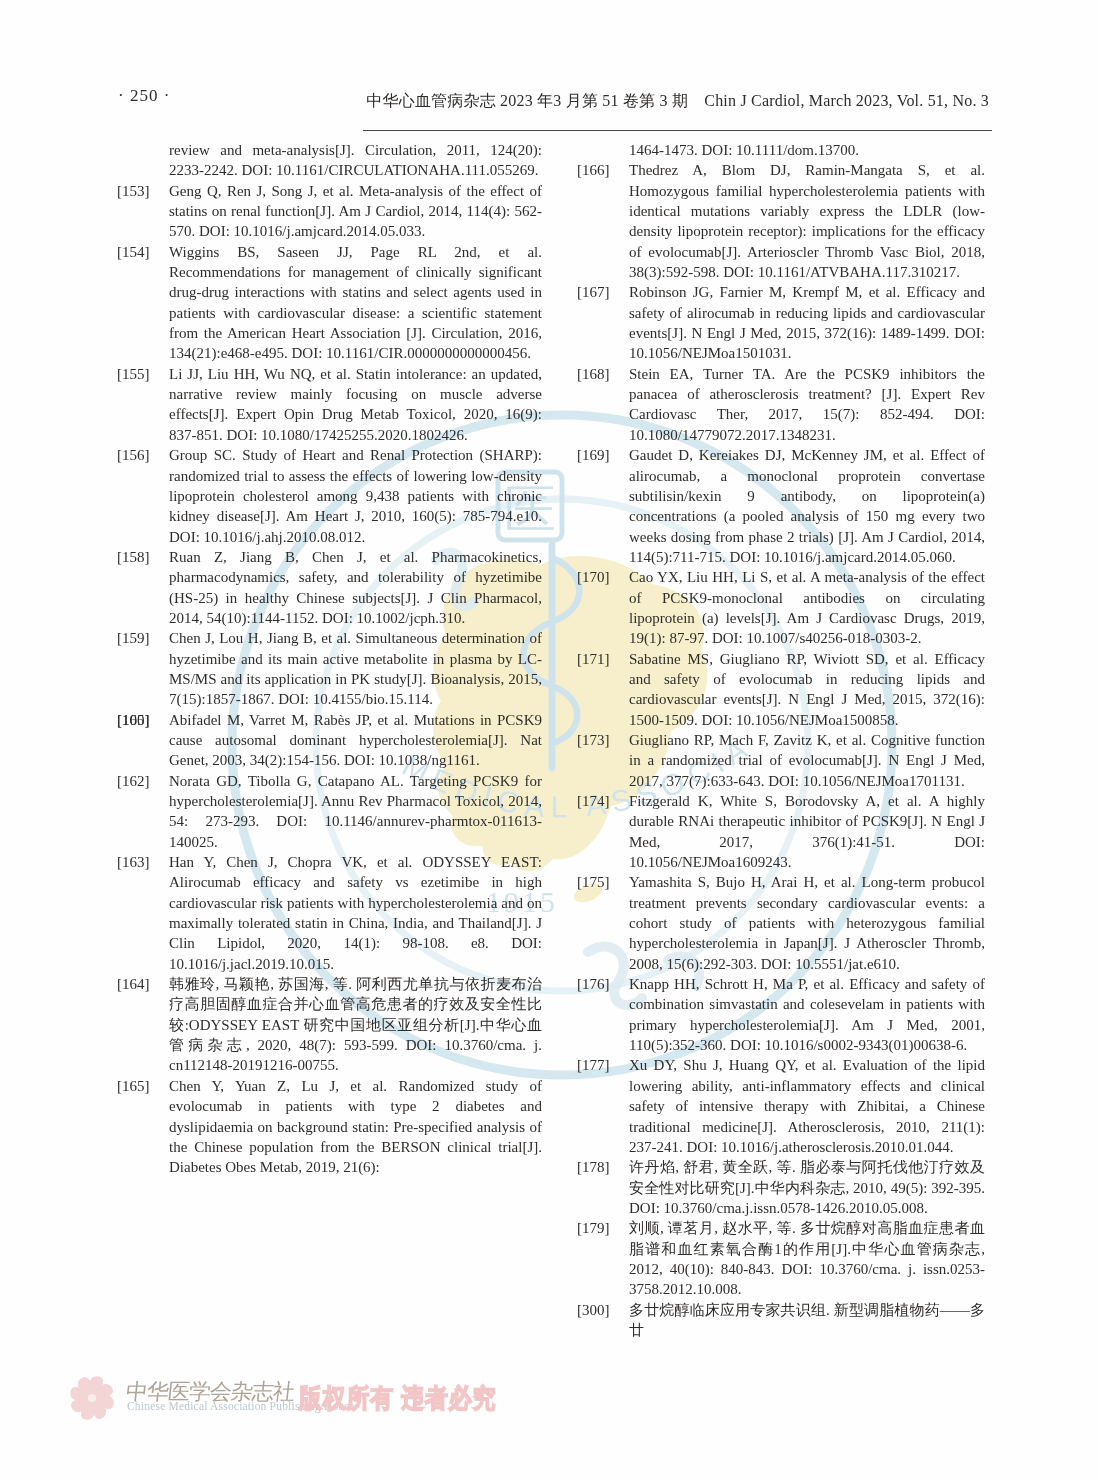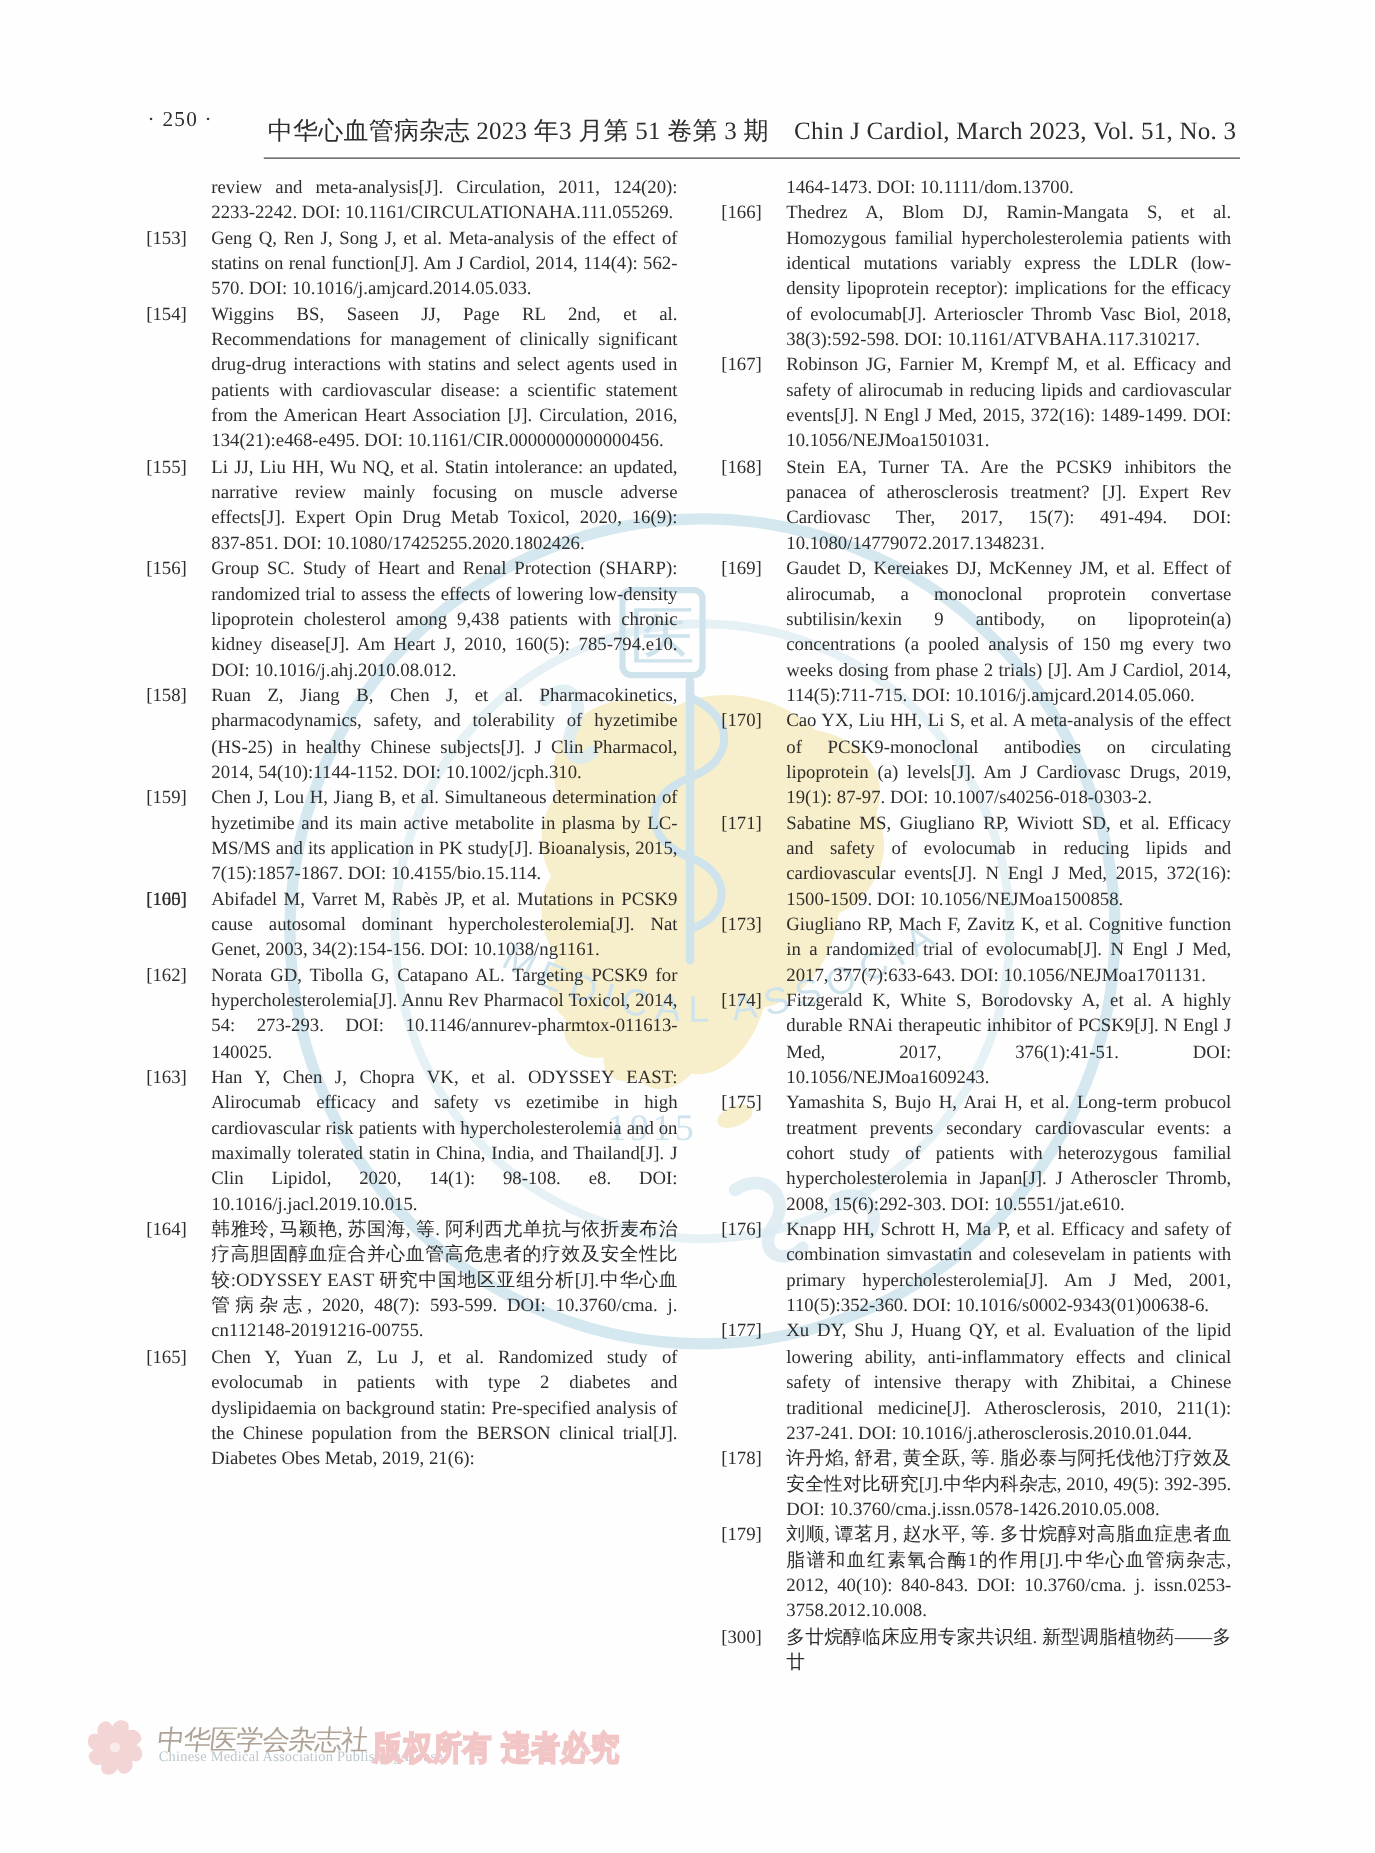--- a/index.html
+++ b/index.html
@@ -5,22 +5,22 @@
   html,body{margin:0;padding:0;background:#ffffff;}
   .page{
     position:relative;width:1100px;height:1482px;background:#fefefe;
     font-family:"Liberation Serif","DejaVu Serif",serif;color:#2f2d2b;overflow:hidden;
   }
   
   .hdr-num{
     position:absolute;left:118px;top:86px;font-size:17px;letter-spacing:1px;z-index:3;
   }
   .hdr-journal{
-    position:absolute;right:108px;top:91px;font-size:20px;white-space:nowrap;
-    border-bottom:1.6px solid #4a4643;padding:0 3px 8px 3px;z-index:3;letter-spacing:.2px;
+    position:absolute;right:108px;top:91px;font-size:16px;white-space:nowrap;
+    border-bottom:1.6px solid #4a4643;padding:0 3px 18px 3px;z-index:3;letter-spacing:.2px;
   }
   
   .col{
     position:absolute;top:140px;font-size:15px;line-height:20.35px;
     text-align:justify;z-index:2;
   }
   #col-left{left:117px;width:425px;}
   #col-right{left:577px;width:408px;}
   .ref{position:relative;padding-left:52px;}
   .ref-no{position:absolute;left:0;top:0;}
@@ -104,21 +104,21 @@
       <div class="ref"><span class="ref-no">[105]</span><span class="ref-text">Abifadel M, Varret M, Rabès JP, et al. Mutations in PCSK9 cause autosomal dominant hypercholesterolemia[J]. Nat Genet, 2003, 34(2):154-156. DOI: 10.1038/ng1161.</span></div>
       <div class="ref"><span class="ref-no">[162]</span><span class="ref-text">Norata GD, Tibolla G, Catapano AL. Targeting PCSK9 for hypercholesterolemia[J]. Annu Rev Pharmacol Toxicol, 2014, 54: 273-293. DOI: 10.1146/annurev-pharmtox-011613-140025.</span></div>
       <div class="ref"><span class="ref-no">[163]</span><span class="ref-text">Han Y, Chen J, Chopra VK, et al. ODYSSEY EAST: Alirocumab efficacy and safety vs ezetimibe in high cardiovascular risk patients with hypercholesterolemia and on maximally tolerated statin in China, India, and Thailand[J]. J Clin Lipidol, 2020, 14(1): 98-108. e8. DOI: 10.1016/j.jacl.2019.10.015.</span></div>
       <div class="ref"><span class="ref-no">[164]</span><span class="ref-text">韩雅玲, 马颖艳, 苏国海, 等. 阿利西尤单抗与依折麦布治疗高胆固醇血症合并心血管高危患者的疗效及安全性比较:ODYSSEY EAST 研究中国地区亚组分析[J].中华心血管病杂志, 2020, 48(7): 593-599. DOI: 10.3760/cma. j. cn112148-20191216-00755.</span></div>
       <div class="ref"><span class="ref-no">[165]</span><span class="ref-text">Chen Y, Yuan Z, Lu J, et al. Randomized study of evolocumab in patients with type 2 diabetes and dyslipidaemia on background statin: Pre-specified analysis of the Chinese population from the BERSON clinical trial[J]. Diabetes Obes Metab, 2019, 21(6):</span></div>
     </div>
   <div class="col" id="col-right">
       <div class="ref"><span class="ref-no"></span><span class="ref-text">1464-1473. DOI: 10.1111/dom.13700.</span></div>
       <div class="ref"><span class="ref-no">[166]</span><span class="ref-text">Thedrez A, Blom DJ, Ramin-Mangata S, et al. Homozygous familial hypercholesterolemia patients with identical mutations variably express the LDLR (low-density lipoprotein receptor): implications for the efficacy of evolocumab[J]. Arterioscler Thromb Vasc Biol, 2018, 38(3):592-598. DOI: 10.1161/ATVBAHA.117.310217.</span></div>
       <div class="ref"><span class="ref-no">[167]</span><span class="ref-text">Robinson JG, Farnier M, Krempf M, et al. Efficacy and safety of alirocumab in reducing lipids and cardiovascular events[J]. N Engl J Med, 2015, 372(16): 1489-1499. DOI: 10.1056/NEJMoa1501031.</span></div>
-      <div class="ref"><span class="ref-no">[168]</span><span class="ref-text">Stein EA, Turner TA. Are the PCSK9 inhibitors the panacea of atherosclerosis treatment? [J]. Expert Rev Cardiovasc Ther, 2017, 15(7): 491-494. DOI: 10.1080/14779072.2017.1348231.</span></div>
+      <div class="ref"><span class="ref-no">[168]</span><span class="ref-text">Stein EA, Turner TA. Are the PCSK9 inhibitors the panacea of atherosclerosis treatment? [J]. Expert Rev Cardiovasc Ther, 2017, 15(7): 852-494. DOI: 10.1080/14779072.2017.1348231.</span></div>
       <div class="ref"><span class="ref-no">[169]</span><span class="ref-text">Gaudet D, Kereiakes DJ, McKenney JM, et al. Effect of alirocumab, a monoclonal proprotein convertase subtilisin/kexin 9 antibody, on lipoprotein(a) concentrations (a pooled analysis of 150 mg every two weeks dosing from phase 2 trials) [J]. Am J Cardiol, 2014, 114(5):711-715. DOI: 10.1016/j.amjcard.2014.05.060.</span></div>
       <div class="ref"><span class="ref-no">[170]</span><span class="ref-text">Cao YX, Liu HH, Li S, et al. A meta-analysis of the effect of PCSK9-monoclonal antibodies on circulating lipoprotein (a) levels[J]. Am J Cardiovasc Drugs, 2019, 19(1): 87-97. DOI: 10.1007/s40256-018-0303-2.</span></div>
       <div class="ref"><span class="ref-no">[171]</span><span class="ref-text">Sabatine MS, Giugliano RP, Wiviott SD, et al. Efficacy and safety of evolocumab in reducing lipids and cardiovascular events[J]. N Engl J Med, 2015, 372(16): 1500-1509. DOI: 10.1056/NEJMoa1500858.</span></div>
       <div class="ref"><span class="ref-no">[173]</span><span class="ref-text">Giugliano RP, Mach F, Zavitz K, et al. Cognitive function in a randomized trial of evolocumab[J]. N Engl J Med, 2017, 377(7):633-643. DOI: 10.1056/NEJMoa1701131.</span></div>
       <div class="ref"><span class="ref-no">[174]</span><span class="ref-text">Fitzgerald K, White S, Borodovsky A, et al. A highly durable RNAi therapeutic inhibitor of PCSK9[J]. N Engl J Med, 2017, 376(1):41-51. DOI: 10.1056/NEJMoa1609243.</span></div>
       <div class="ref"><span class="ref-no">[175]</span><span class="ref-text">Yamashita S, Bujo H, Arai H, et al. Long-term probucol treatment prevents secondary cardiovascular events: a cohort study of patients with heterozygous familial hypercholesterolemia in Japan[J]. J Atheroscler Thromb, 2008, 15(6):292-303. DOI: 10.5551/jat.e610.</span></div>
       <div class="ref"><span class="ref-no">[176]</span><span class="ref-text">Knapp HH, Schrott H, Ma P, et al. Efficacy and safety of combination simvastatin and colesevelam in patients with primary hypercholesterolemia[J]. Am J Med, 2001, 110(5):352-360. DOI: 10.1016/s0002-9343(01)00638-6.</span></div>
       <div class="ref"><span class="ref-no">[177]</span><span class="ref-text">Xu DY, Shu J, Huang QY, et al. Evaluation of the lipid lowering ability, anti-inflammatory effects and clinical safety of intensive therapy with Zhibitai, a Chinese traditional medicine[J]. Atherosclerosis, 2010, 211(1): 237-241. DOI: 10.1016/j.atherosclerosis.2010.01.044.</span></div>
       <div class="ref"><span class="ref-no">[178]</span><span class="ref-text">许丹焰, 舒君, 黄全跃, 等. 脂必泰与阿托伐他汀疗效及安全性对比研究[J].中华内科杂志, 2010, 49(5): 392-395. DOI: 10.3760/cma.j.issn.0578-1426.2010.05.008.</span></div>
       <div class="ref"><span class="ref-no">[179]</span><span class="ref-text">刘顺, 谭茗月, 赵水平, 等. 多廿烷醇对高脂血症患者血脂谱和血红素氧合酶1的作用[J].中华心血管病杂志, 2012, 40(10): 840-843. DOI: 10.3760/cma. j. issn.0253-3758.2012.10.008.</span></div>

